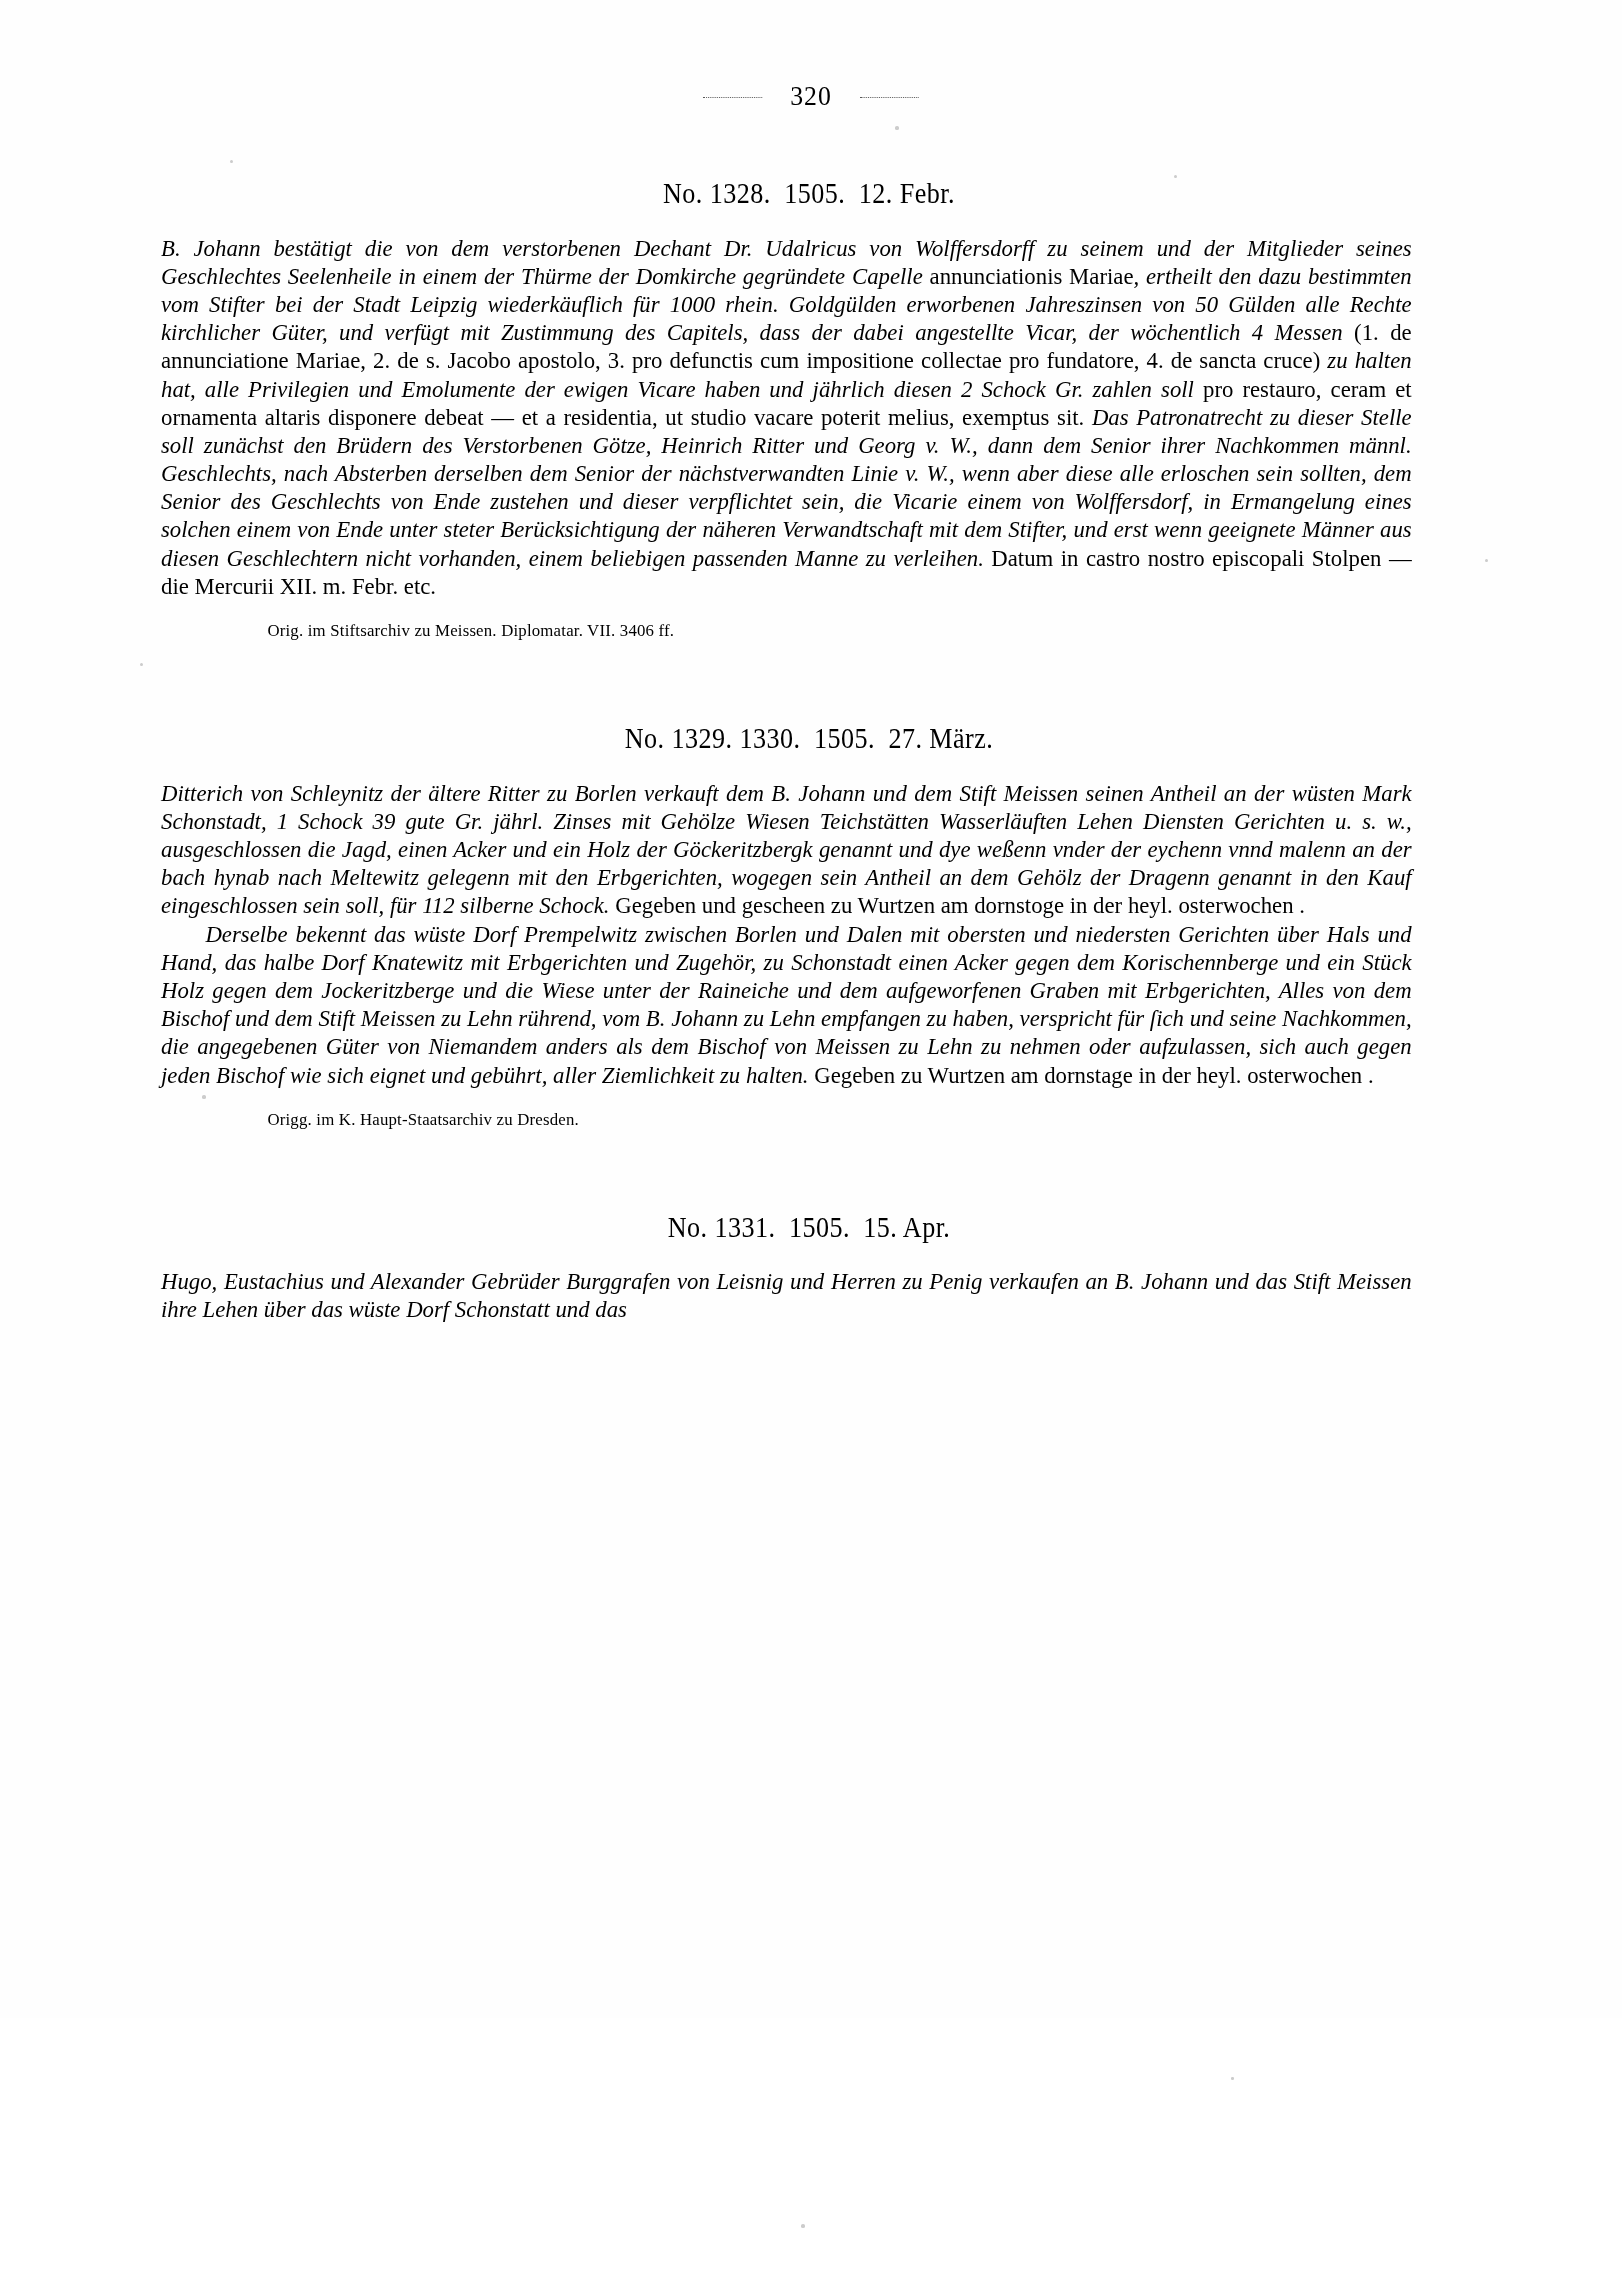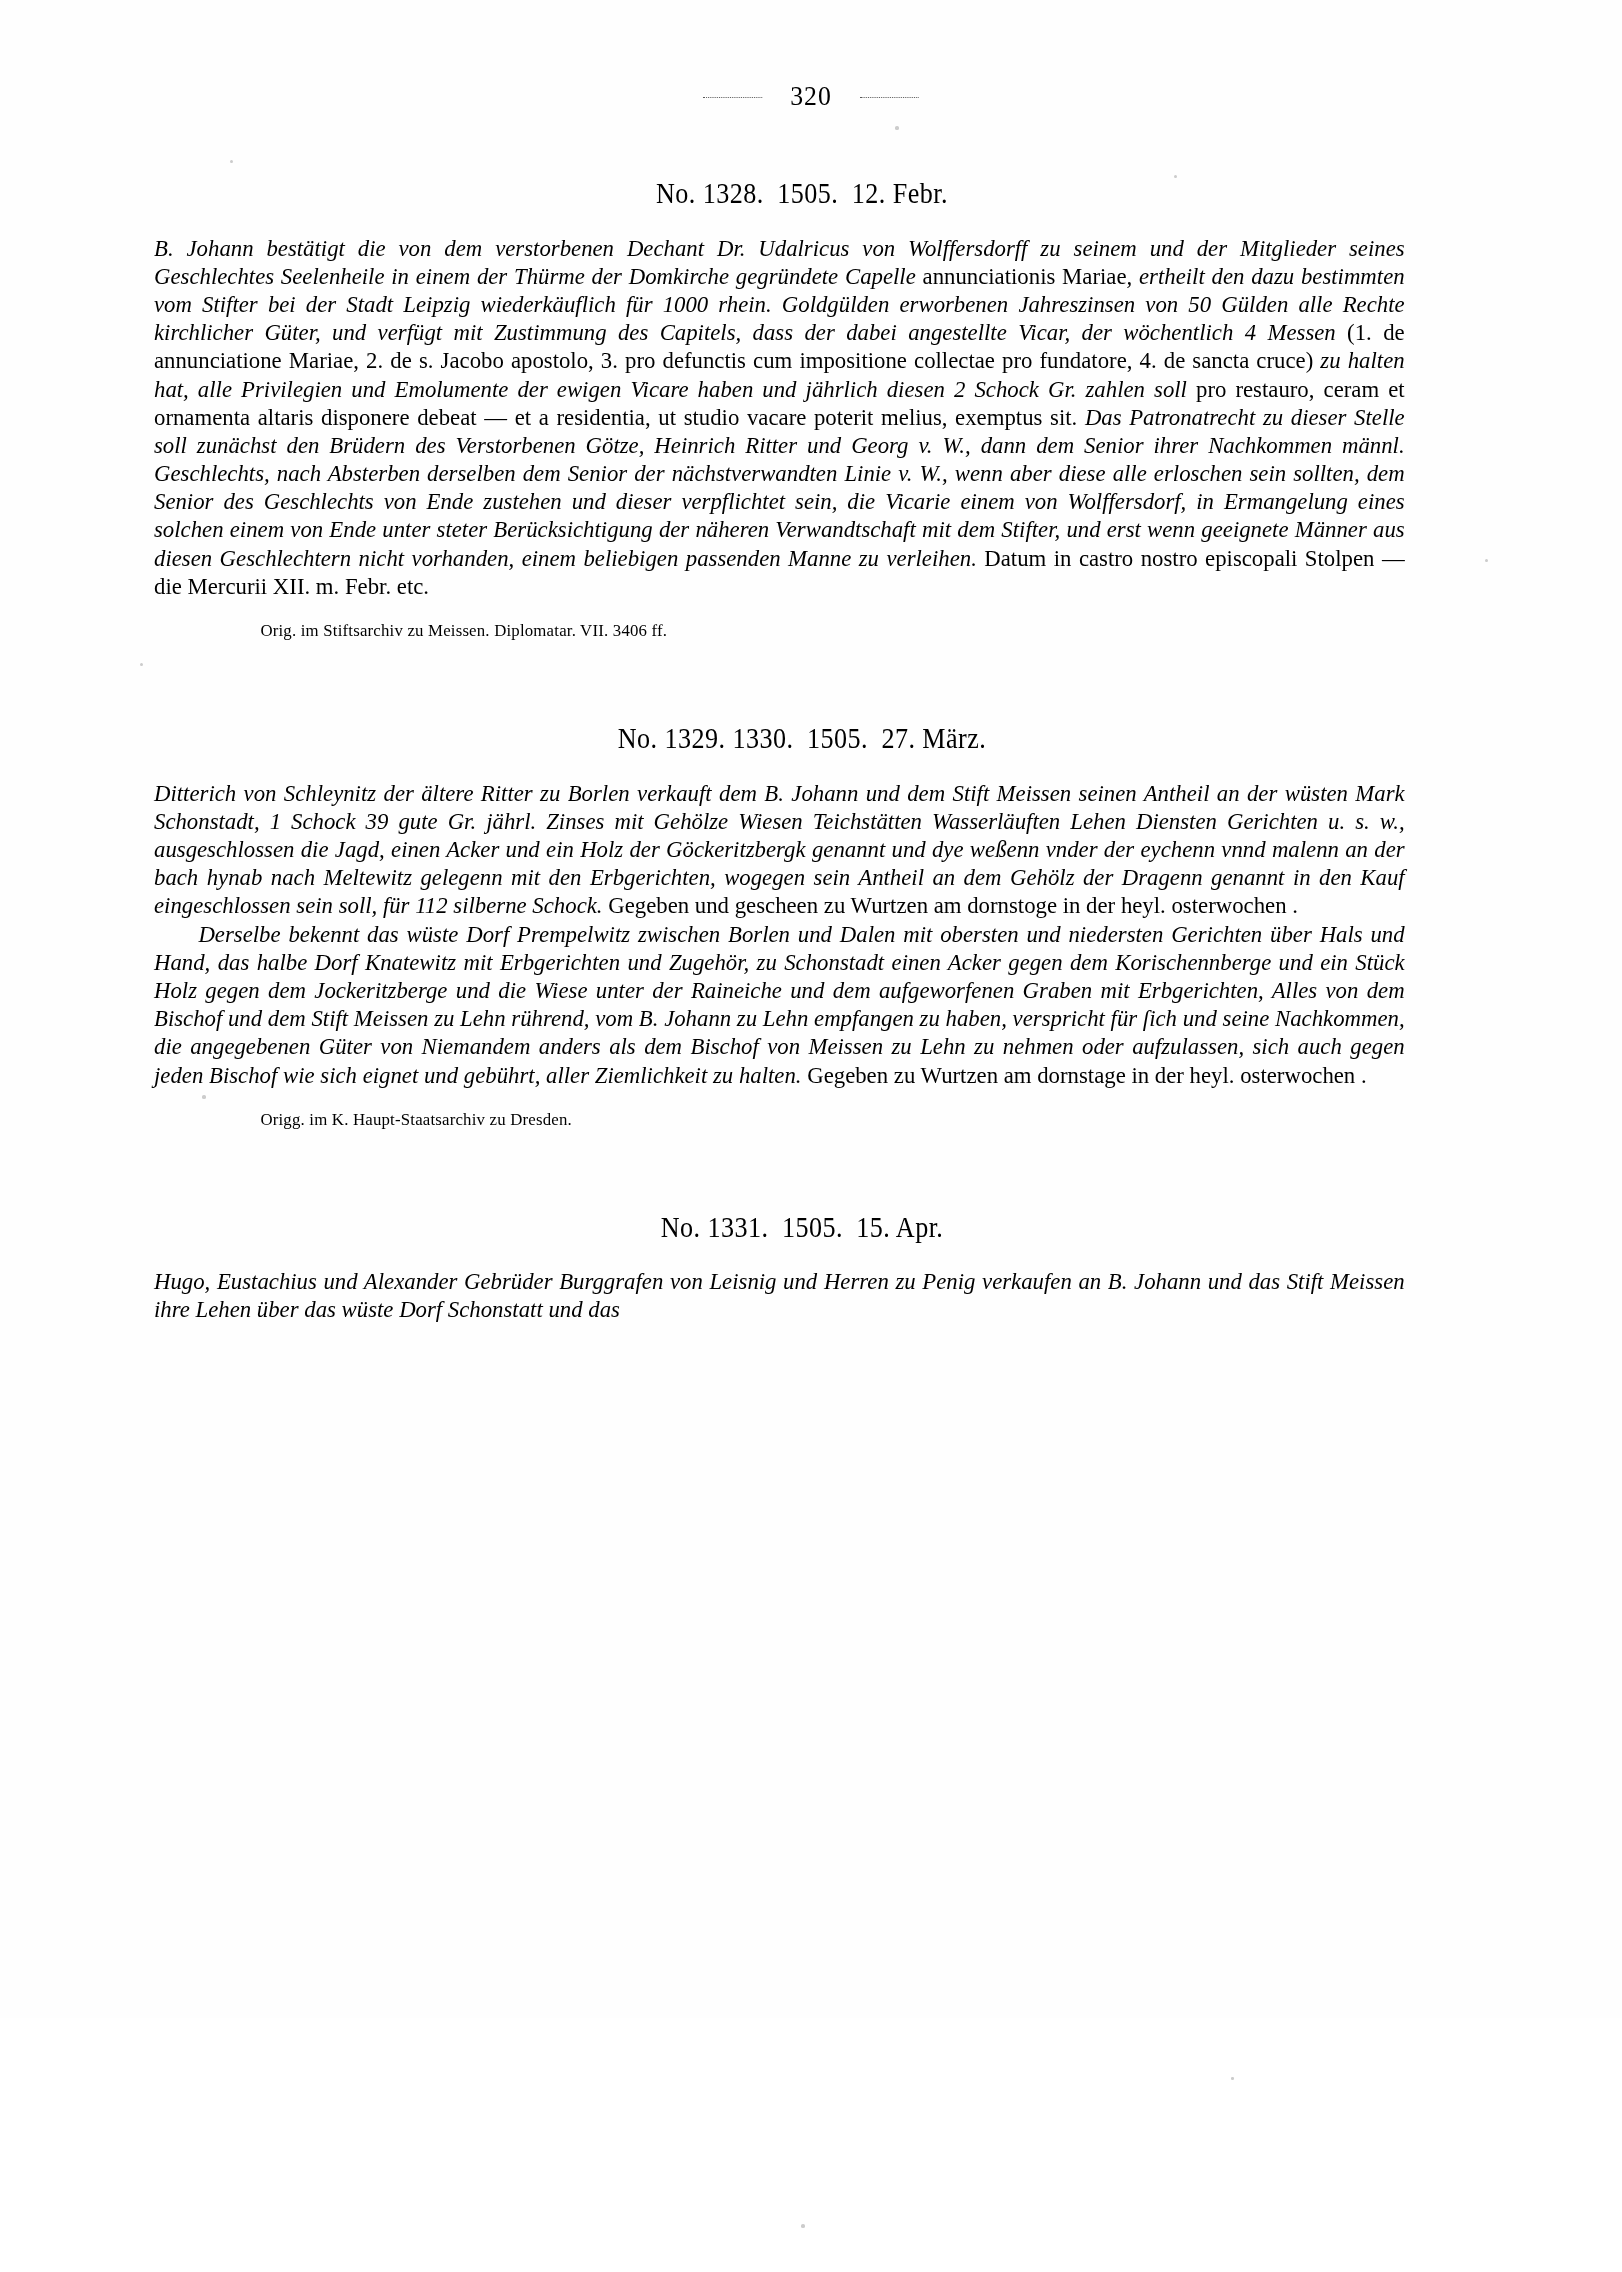--- a/index.html
+++ b/index.html
@@ -43,21 +43,21 @@
     vertical-align: 7.5px;
     opacity: .78;
   }
   .running-head .rule.left  { margin-right: 30px; }
   .running-head .rule.right { margin-left: 30px; }
   .running-head .folio { font-weight: 400; }
 
   
   .column {
     position: absolute;
-    left: 154px;
+    left: 161px;
     top: 177px;
     width: 1296px;
   }
 
   
   .entry-head {
     text-align: center;
     font-size: 29px;
     font-weight: 400;
     letter-spacing: 0.5px;

